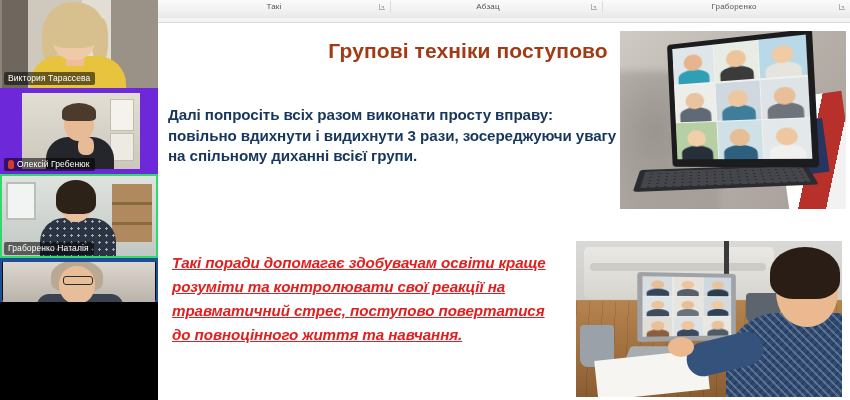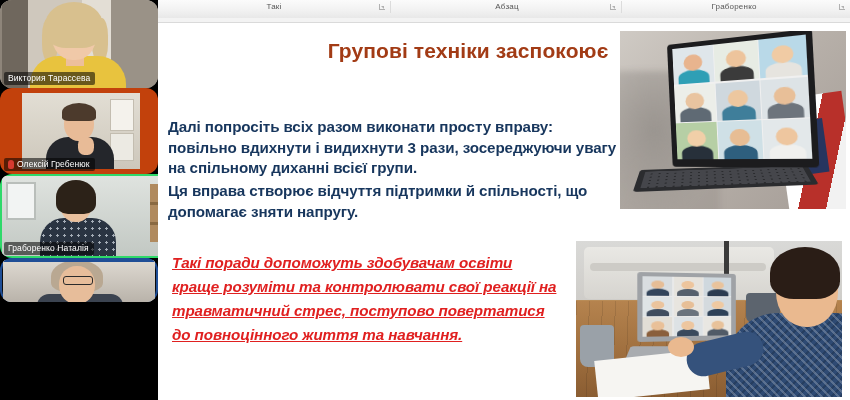--- a/index.html
+++ b/index.html
@@ -8,21 +8,21 @@
     background:#ffffff;
     font-family:"Liberation Sans", sans-serif;
   }
   .screen{position:relative;width:850px;height:400px;background:#fff;}
 
   
   .video-panel{
     position:absolute;left:0;top:0;width:158px;height:400px;
     background:#000;overflow:hidden;
   }
-  .tile{position:relative;width:158px;overflow:hidden;background:#111;border-radius:12px;}
+  .tile{position:relative;width:158px;overflow:hidden;background:#111;}
   .tile .frame{position:absolute;inset:0;}
   .tile.active{box-shadow:inset 0 0 0 2px #2fd96a;}
   .tile.selected{box-shadow:inset 0 0 0 2px #1f4e96;}
   .name-badge{
     position:absolute;left:4px;bottom:3px;
     background:rgba(0,0,0,.55);
     color:#fff;font-size:8.5px;line-height:11px;
     padding:1px 5px 1px 4px;border-radius:2px;
     white-space:nowrap;letter-spacing:.1px;
     display:flex;align-items:center;gap:3px;
@@ -38,32 +38,32 @@
      linear-gradient(90deg,#8e857a 0 14%, #cfc8bd 14% 52%, #e3ded5 52% 70%, #9a9287 70% 100%);}
   .t1 .door{position:absolute;left:2px;top:0;width:26px;height:88px;background:#6f675d;}
   .t1 .head{position:absolute;left:52px;top:10px;width:44px;height:50px;border-radius:50% 50% 46% 46%;background:#f0c9a8;}
   .t1 .hair{position:absolute;left:45px;top:2px;width:58px;height:46px;border-radius:50% 50% 36% 36%;background:#d8c08e;}
   .t1 .hairL{position:absolute;left:42px;top:18px;width:16px;height:44px;border-radius:40%;background:#d8c08e;}
   .t1 .hairR{position:absolute;left:92px;top:18px;width:16px;height:44px;border-radius:40%;background:#d8c08e;}
   .t1 .body{position:absolute;left:30px;top:56px;width:96px;height:40px;border-radius:28px 28px 0 0;background:#e8c33e;}
   .t1 .neck{position:absolute;left:66px;top:52px;width:18px;height:14px;background:#edbf9b;}
 
   
-  .t2{height:86px;background:#c2410c;}
+  .t2{height:86px;background:#6d28d9;}
   .t2 .inner{position:absolute;left:22px;top:5px;width:118px;height:76px;background:#d7d2c8;overflow:hidden;}
   .t2 .wall{position:absolute;inset:0;background:linear-gradient(180deg,#e2ded4,#cdc7bb);}
   .t2 .board{position:absolute;right:6px;top:6px;width:22px;height:30px;background:#f4f2ec;border:1px solid #c3bdb0;}
   .t2 .board2{position:absolute;right:6px;top:40px;width:22px;height:26px;background:#eceae3;border:1px solid #c3bdb0;}
   .t2 .head{position:absolute;left:42px;top:14px;width:30px;height:34px;border-radius:48%;background:#e8bb97;}
   .t2 .hair{position:absolute;left:40px;top:10px;width:34px;height:18px;border-radius:50% 50% 20% 20%;background:#4c3a2c;}
   .t2 .body{position:absolute;left:24px;top:44px;width:68px;height:34px;border-radius:22px 22px 0 0;background:#24262b;}
   .t2 .hand{position:absolute;left:56px;top:44px;width:16px;height:18px;border-radius:40%;background:#e8bb97;}
 
   
-  .t3{height:84px;background:#0b0b0b;padding-left:38px;}
+  .t3{height:84px;background:#0b0b0b;}
   .t3 .inner{position:absolute;left:2px;top:2px;right:2px;bottom:2px;background:#cfd3cf;overflow:hidden;}
   .t3 .wall{position:absolute;inset:0;background:linear-gradient(180deg,#dfe3df,#c2c8c3);}
   .t3 .shelf{position:absolute;right:4px;top:8px;width:40px;height:58px;background:#b08a5e;}
   .t3 .shelfline{position:absolute;right:4px;width:40px;height:3px;background:#8a6941;}
   .t3 .win{position:absolute;left:4px;top:6px;width:26px;height:34px;background:#f2f4f3;border:2px solid #b9beba;}
   .t3 .head{position:absolute;left:58px;top:10px;width:32px;height:36px;border-radius:48%;background:#e9c09d;}
   .t3 .hair{position:absolute;left:54px;top:4px;width:40px;height:34px;border-radius:50% 50% 30% 30%;background:#2c2218;}
   .t3 .body{position:absolute;left:38px;top:42px;width:76px;height:40px;border-radius:24px 24px 0 0;background:#2a3442;}
   .t3 .dots{position:absolute;left:38px;top:42px;width:76px;height:40px;border-radius:24px 24px 0 0;
       background-image:radial-gradient(#cfd6df 1px, transparent 1.2px);background-size:7px 7px;opacity:.75;}
@@ -133,21 +133,21 @@
     font-size:21px;font-weight:bold;color:#A23B15;
     letter-spacing:.1px;line-height:24px;
     white-space:nowrap;
   }
   .para{
     position:absolute;left:10px;width:452px;
     color:#17365D;font-size:15.2px;font-weight:bold;
     line-height:20.5px;letter-spacing:-.1px;
   }
   .p1{top:50px;}
-  .p2{top:94px;}
+  .p2{top:82px;}
   .p3{top:158px;}
 
   .redblock{
     position:absolute;left:14px;top:228px;width:386px;
     color:#E02020;font-size:15.2px;font-weight:bold;
     font-style:italic;text-decoration:underline;
     line-height:24px;letter-spacing:-.1px;
   }
 
   
@@ -299,40 +299,39 @@
     </div>
 
   </div>
 
   <div class="ribbon">
     <div class="groups">
       <div class="rgroup" style="left:0;width:232px;">
         <span class="glabel">Такі</span>
         <span class="launcher"></span>
       </div>
-      <div class="rgroup" style="left:235px;width:228px;">
+      <div class="rgroup" style="left:216px;width:228px;">
         <span class="glabel">Абзац</span>
         <span class="launcher"></span>
       </div>
       <div class="rgroup" style="left:460px;width:232px;border-right:none;">
         <span class="glabel">Граборенко</span>
         <span class="launcher"></span>
       </div>
     </div>
   </div>
   <div class="ribbon-bottom"></div>
 
   <div class="doc">
 
-    <div class="slide-title">Групові техніки заспокоює</div>
+    <div class="slide-title">Групові техніки поступово</div>
 
     <div class="para p2">Далі попросіть всіх разом виконати просту вправу: повільно вдихнути і видихнути 3 рази, зосереджуючи увагу на спільному диханні всієї групи.</div>
-    <div class="para p3">Ця вправа створює відчуття підтримки й спільності, що допомагає зняти напругу.</div>
-
-    <div class="redblock">Такі поради допоможуть здобувачам освіти краще розуміти та контролювати свої реакції на травматичний стрес, поступово повертатися до повноцінного життя та навчання.</div>
+
+    <div class="redblock">Такі поради допомагає здобувачам освіти краще розуміти та контролювати свої реакції на травматичний стрес, поступово повертатися до повноцінного життя та навчання.</div>
 
     <div class="pic1">
       <div class="bg"></div>
       <div class="blurL"></div>
       <div class="flag"></div>
         <div class="flagblue"></div>
         <div class="star"></div>
       <div class="base">
           <div class="keys"></div>
         </div>

